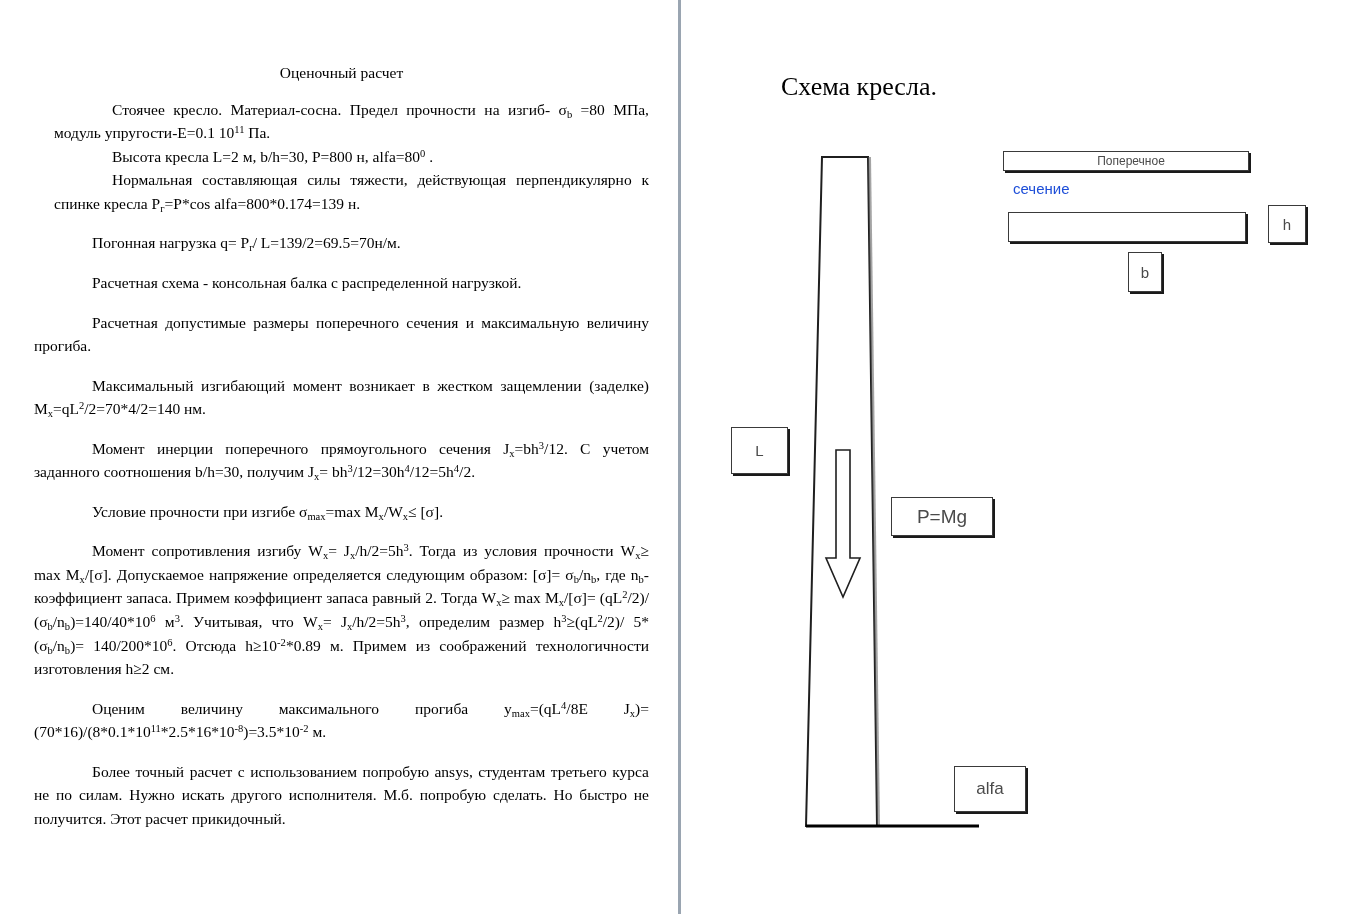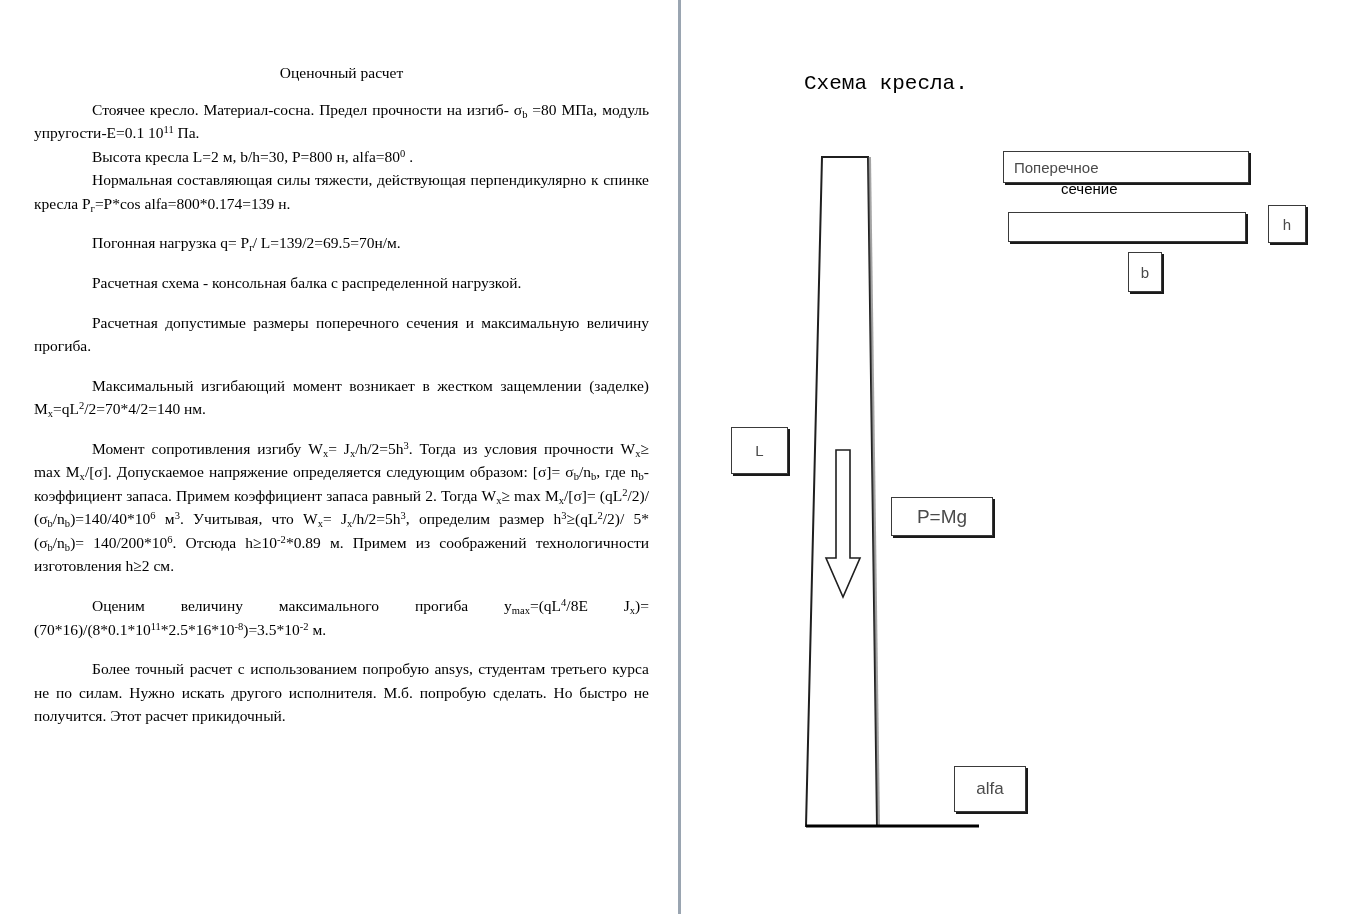--- a/index.html
+++ b/index.html
@@ -49,41 +49,40 @@
     font-weight: normal;
     font-size: 15.5px;
     line-height: 1.4;
   }
   .para {
     margin: 0 0 0 0;
     text-align: justify;
     text-indent: 58px;
     text-justify: inter-word;
   }
-  .para.tight { margin-bottom: 0; }
+  .para.tight { margin-bottom: 0; margin-left: 20px; }
   .para.gap   { margin-top: 16px; font-family: Liberation Serif, serif; }
 
   sub { font-size: 0.68em; vertical-align: -0.28em; line-height: 0; }
   sup { font-size: 0.68em; vertical-align: 0.52em; line-height: 0; }
 
   
   #scheme-pane {
     position: absolute;
     left: 678px;
     top: 0;
     width: 682px;
     height: 914px;
   }
   #scheme-title {
     position: absolute;
-    left: 126px;
+    left: 103px;
     top: 72px;
-    font-size: 21px;
+    font-size: 26px;
     white-space: nowrap;
-    font-family: Liberation Mono, monospace;
   }
   #scheme-canvas {
     position: absolute;
     left: 0;
     top: 0;
     width: 682px;
     height: 914px;
   }
 
   
@@ -95,30 +94,30 @@
     box-shadow: 2px 2px 0 0 #1a1a1a;
     font-family: "Liberation Sans", "DejaVu Sans", sans-serif;
     color: #4a4a4a;
     display: flex;
     align-items: center;
   }
   .dbox.center { justify-content: center; }
   .dbox.left-pad { padding-left: 10px; }
 
   #box-section-label {
-    left: 325px; top: 151px; width: 246px; height: 32px;
-    font-size: 15px;
+    left: 325px; top: 151px; width: 246px; height: 20px;
+    font-size: 12px;
+    justify-content: center;
   }
   #section-label-line2 {
     position: absolute;
     left: 335px; top: 180px;
     font-family: "Liberation Sans", "DejaVu Sans", sans-serif;
     font-size: 15px;
-    color: #000000;
-    margin-left: 48px;
+    color: #1d4ed8;
   }
   #box-section-rect {
     left: 330px; top: 212px; width: 238px; height: 30px;
   }
   #box-h { left: 590px; top: 205px; width: 38px; height: 38px; font-size: 15px; }
   #box-b { left: 450px; top: 252px; width: 34px; height: 40px; font-size: 15px; }
   #box-L { left: 53px; top: 427px; width: 57px; height: 47px; font-size: 15px; }
   #box-P { left: 213px; top: 497px; width: 102px; height: 39px; font-size: 19px; justify-content: center; }
   #box-alfa { left: 276px; top: 766px; width: 72px; height: 46px; font-size: 17px; }
 </style>
@@ -137,21 +136,23 @@
     <p class="para tight">Нормальная составляющая силы тяжести, действующая перпендикулярно к спинке кресла P<sub>г</sub>=P*cos alfa=800*0.174=139 н.</p>
 
     <p class="para gap">Погонная нагрузка q= P<sub>r</sub>/ L=139/2=69.5=70н/м.</p>
 
     <p class="para gap">Расчетная схема - консольная балка с распределенной нагрузкой.</p>
 
     <p class="para gap">Расчетная допустимые размеры поперечного сечения и максимальную величину прогиба.</p>
 
     <p class="para gap">Максимальный изгибающий момент возникает в жестком защемлении (заделке) M<sub>x</sub>=qL<sup>2</sup>/2=70*4/2=140 нм.</p>
 
-
+    <p class="para gap">Момент инерции поперечного прямоугольного сечения J<sub>x</sub>=bh<sup>3</sup>/12. С учетом заданного соотношения b/h=30, получим J<sub>x</sub>= bh<sup>3</sup>/12=30h<sup>4</sup>/12=5h<sup>4</sup>/2.</p>
+
+    <p class="para gap">Условие прочности при изгибе σ<sub>max</sub>=max M<sub>x</sub>/W<sub>x</sub>≤&nbsp;[σ].</p>
 
     <p class="para gap">Момент сопротивления изгибу W<sub>x</sub>= J<sub>x</sub>/h/2=5h<sup>3</sup>. Тогда из условия прочности W<sub>x</sub>≥ max M<sub>x</sub>/[σ]. Допускаемое напряжение определяется следующим образом: [σ]= σ<sub>b</sub>/n<sub>b</sub>, где n<sub>b</sub>-коэффициент запаса. Примем коэффициент запаса равный 2. Тогда W<sub>x</sub>≥ max M<sub>x</sub>/[σ]= (qL<sup>2</sup>/2)/ (σ<sub>b</sub>/n<sub>b</sub>)=140/40*10<sup>6</sup> м<sup>3</sup>. Учитывая, что W<sub>x</sub>= J<sub>x</sub>/h/2=5h<sup>3</sup>, определим размер h<sup>3</sup>≥(qL<sup>2</sup>/2)/ 5*(σ<sub>b</sub>/n<sub>b</sub>)= 140/200*10<sup>6</sup>. Отсюда h≥10<sup>-2</sup>*0.89 м. Примем из соображений технологичности изготовления h≥2 см.</p>
 
     <p class="para gap">Оценим величину максимального прогиба y<sub>max</sub>=(qL<sup>4</sup>/8E J<sub>x</sub>)=(70*16)/(8*0.1*10<sup>11</sup>*2.5*16*10<sup>-8</sup>)=3.5*10<sup>-2</sup> м.</p>
 
     <p class="para gap">Более точный расчет с использованием попробую ansys, студентам третьего курса не по силам. Нужно искать другого исполнителя. М.б. попробую сделать. Но быстро не получится. Этот расчет прикидочный.</p>
 
   </div>
 </div>
 

